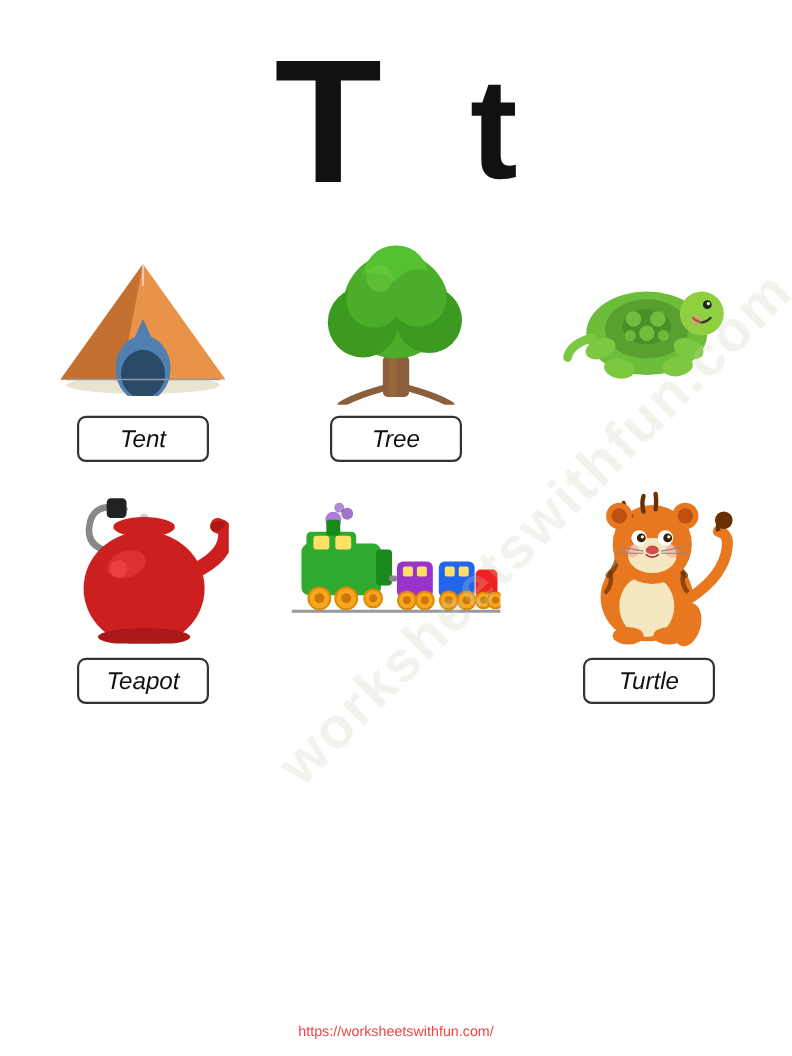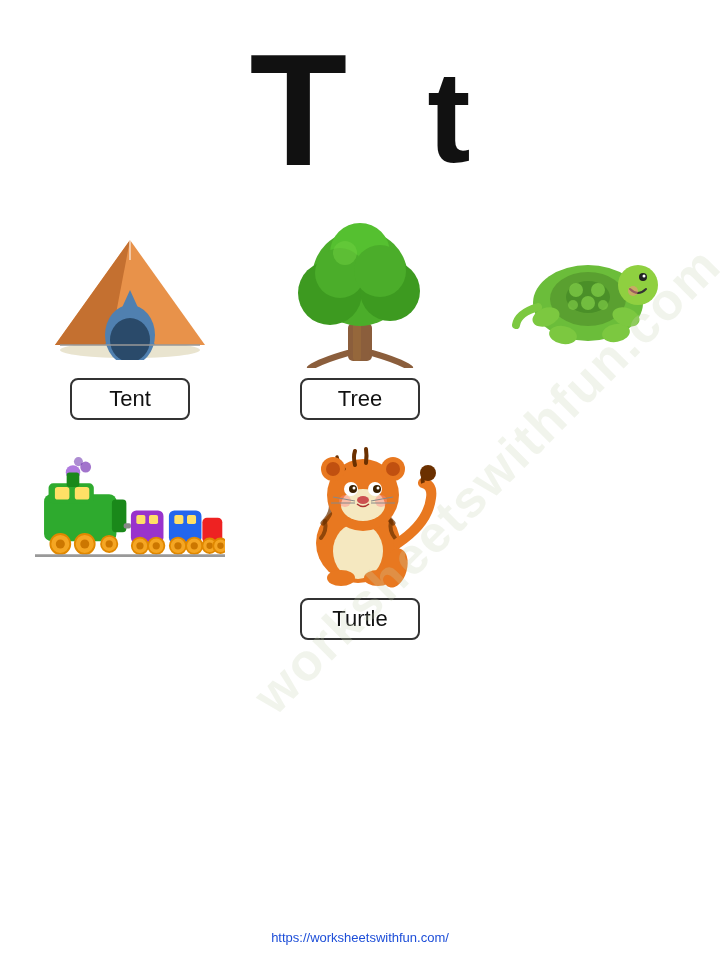--- a/index.html
+++ b/index.html
@@ -89,30 +89,31 @@
     .label-box {
       border: 2px solid #333;
       border-radius: 8px;
       padding: 6px 20px;
       font-size: 22px;
       font-family: Arial, sans-serif;
       color: #111;
       text-align: center;
       min-width: 120px;
       background: #fff;
+      font-style: italic;
     }
 
     .footer {
       position: absolute;
       bottom: 15px;
       left: 0;
       right: 0;
       text-align: center;
       font-size: 13px;
-      color: #1d4ed8;
+      color: #ef4444;
     }
 
     
 
     
     .tent-svg { width: 160px; height: 130px; }
     
     .tree-svg { width: 140px; height: 145px; }
     
     .turtle-svg { width: 165px; height: 120px; }
@@ -211,20 +212,47 @@
           <ellipse cx="38" cy="82" rx="14" ry="9" fill="#7CC840" transform="rotate(-20,38,82)"></ellipse>
           <ellipse cx="55" cy="100" rx="14" ry="9" fill="#7CC840" transform="rotate(10,55,100)"></ellipse>
           <ellipse cx="108" cy="98" rx="14" ry="9" fill="#7CC840" transform="rotate(-10,108,98)"></ellipse>
           <ellipse cx="118" cy="82" rx="14" ry="9" fill="#7CC840" transform="rotate(20,118,82)"></ellipse>
 
           <path d="M30,72 Q10,78 8,90" stroke="#7CC840" stroke-width="8" fill="none" stroke-linecap="round"></path>
         </svg>
       </div>
     </div>
 
+    <div class="card">
+      <div class="image-area">
+        <svg class="teapot-svg" viewBox="0 0 155 140" xmlns="http://www.w3.org/2000/svg">
+
+          <path d="M60,18 Q30,10 28,35 Q26,55 55,58" stroke="#888" stroke-width="6" fill="none" stroke-linecap="round"></path>
+
+          <rect x="44" y="8" width="18" height="18" rx="4" fill="#222"></rect>
+
+          <circle cx="78" cy="26" r="7" fill="#fff"></circle>
+          <circle cx="78" cy="26" r="4" fill="#ccc"></circle>
+
+          <ellipse cx="78" cy="34" rx="28" ry="9" fill="#CC2020"></ellipse>
+
+          <ellipse cx="78" cy="90" rx="55" ry="52" fill="#CC2020"></ellipse>
+
+          <ellipse cx="62" cy="68" rx="18" ry="12" fill="#EE4040" opacity="0.5" transform="rotate(-20,62,68)"></ellipse>
+          <circle cx="55" cy="72" r="8" fill="#FF6060" opacity="0.35"></circle>
+
+          <path d="M128,72 Q150,60 152,45 Q154,35 145,33" stroke="#CC2020" stroke-width="14" fill="none" stroke-linecap="round"></path>
+
+          <ellipse cx="145" cy="33" rx="7" ry="4" fill="#AA1818" transform="rotate(-20,145,33)"></ellipse>
+
+          <ellipse cx="78" cy="134" rx="42" ry="8" fill="#AA1818"></ellipse>
+        </svg>
+      </div>
+      <div class="label-box">Teapot</div>
+    </div>
 
     <div class="card">
       <div class="image-area">
         <svg class="train-svg" viewBox="0 0 210 130" xmlns="http://www.w3.org/2000/svg">
 
           <circle cx="42" cy="18" r="8" fill="#9B59D6" opacity="0.8"></circle>
           <circle cx="56" cy="12" r="6" fill="#7B39B6" opacity="0.7"></circle>
           <circle cx="48" cy="6" r="5" fill="#5B19A6" opacity="0.5"></circle>
 
           <rect x="10" y="42" width="80" height="52" rx="8" fill="#2EAA2E"></rect>

